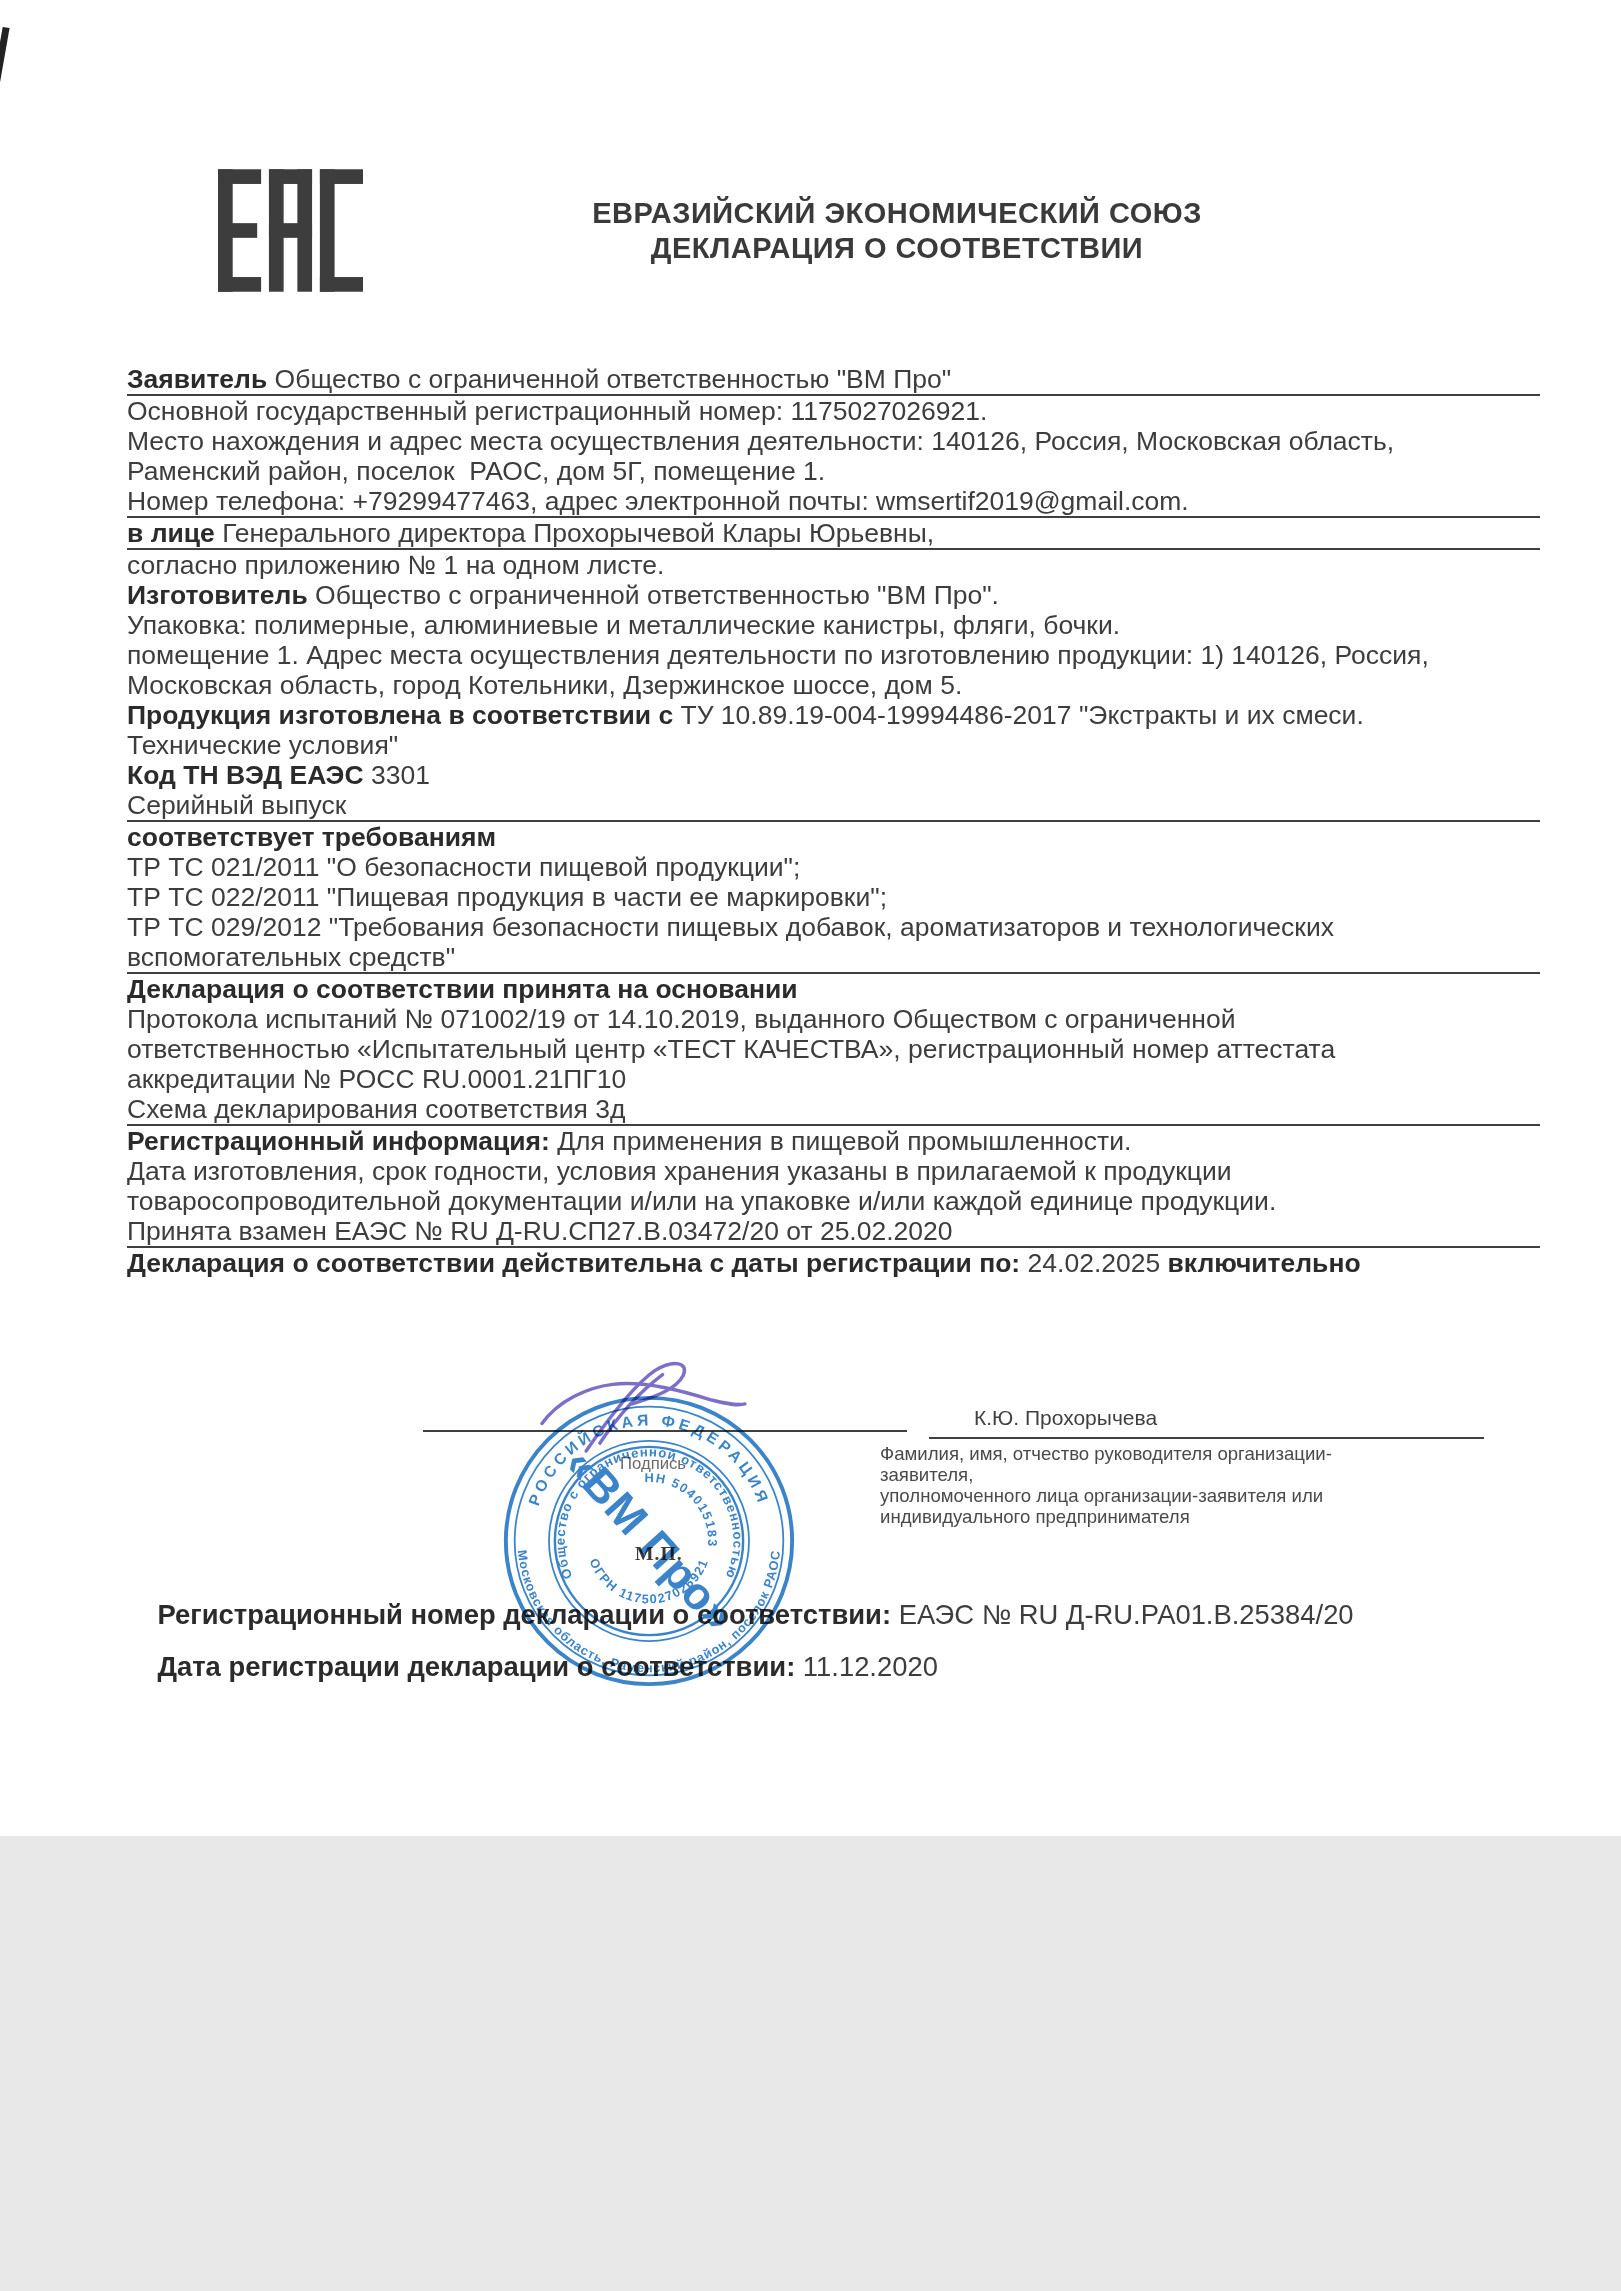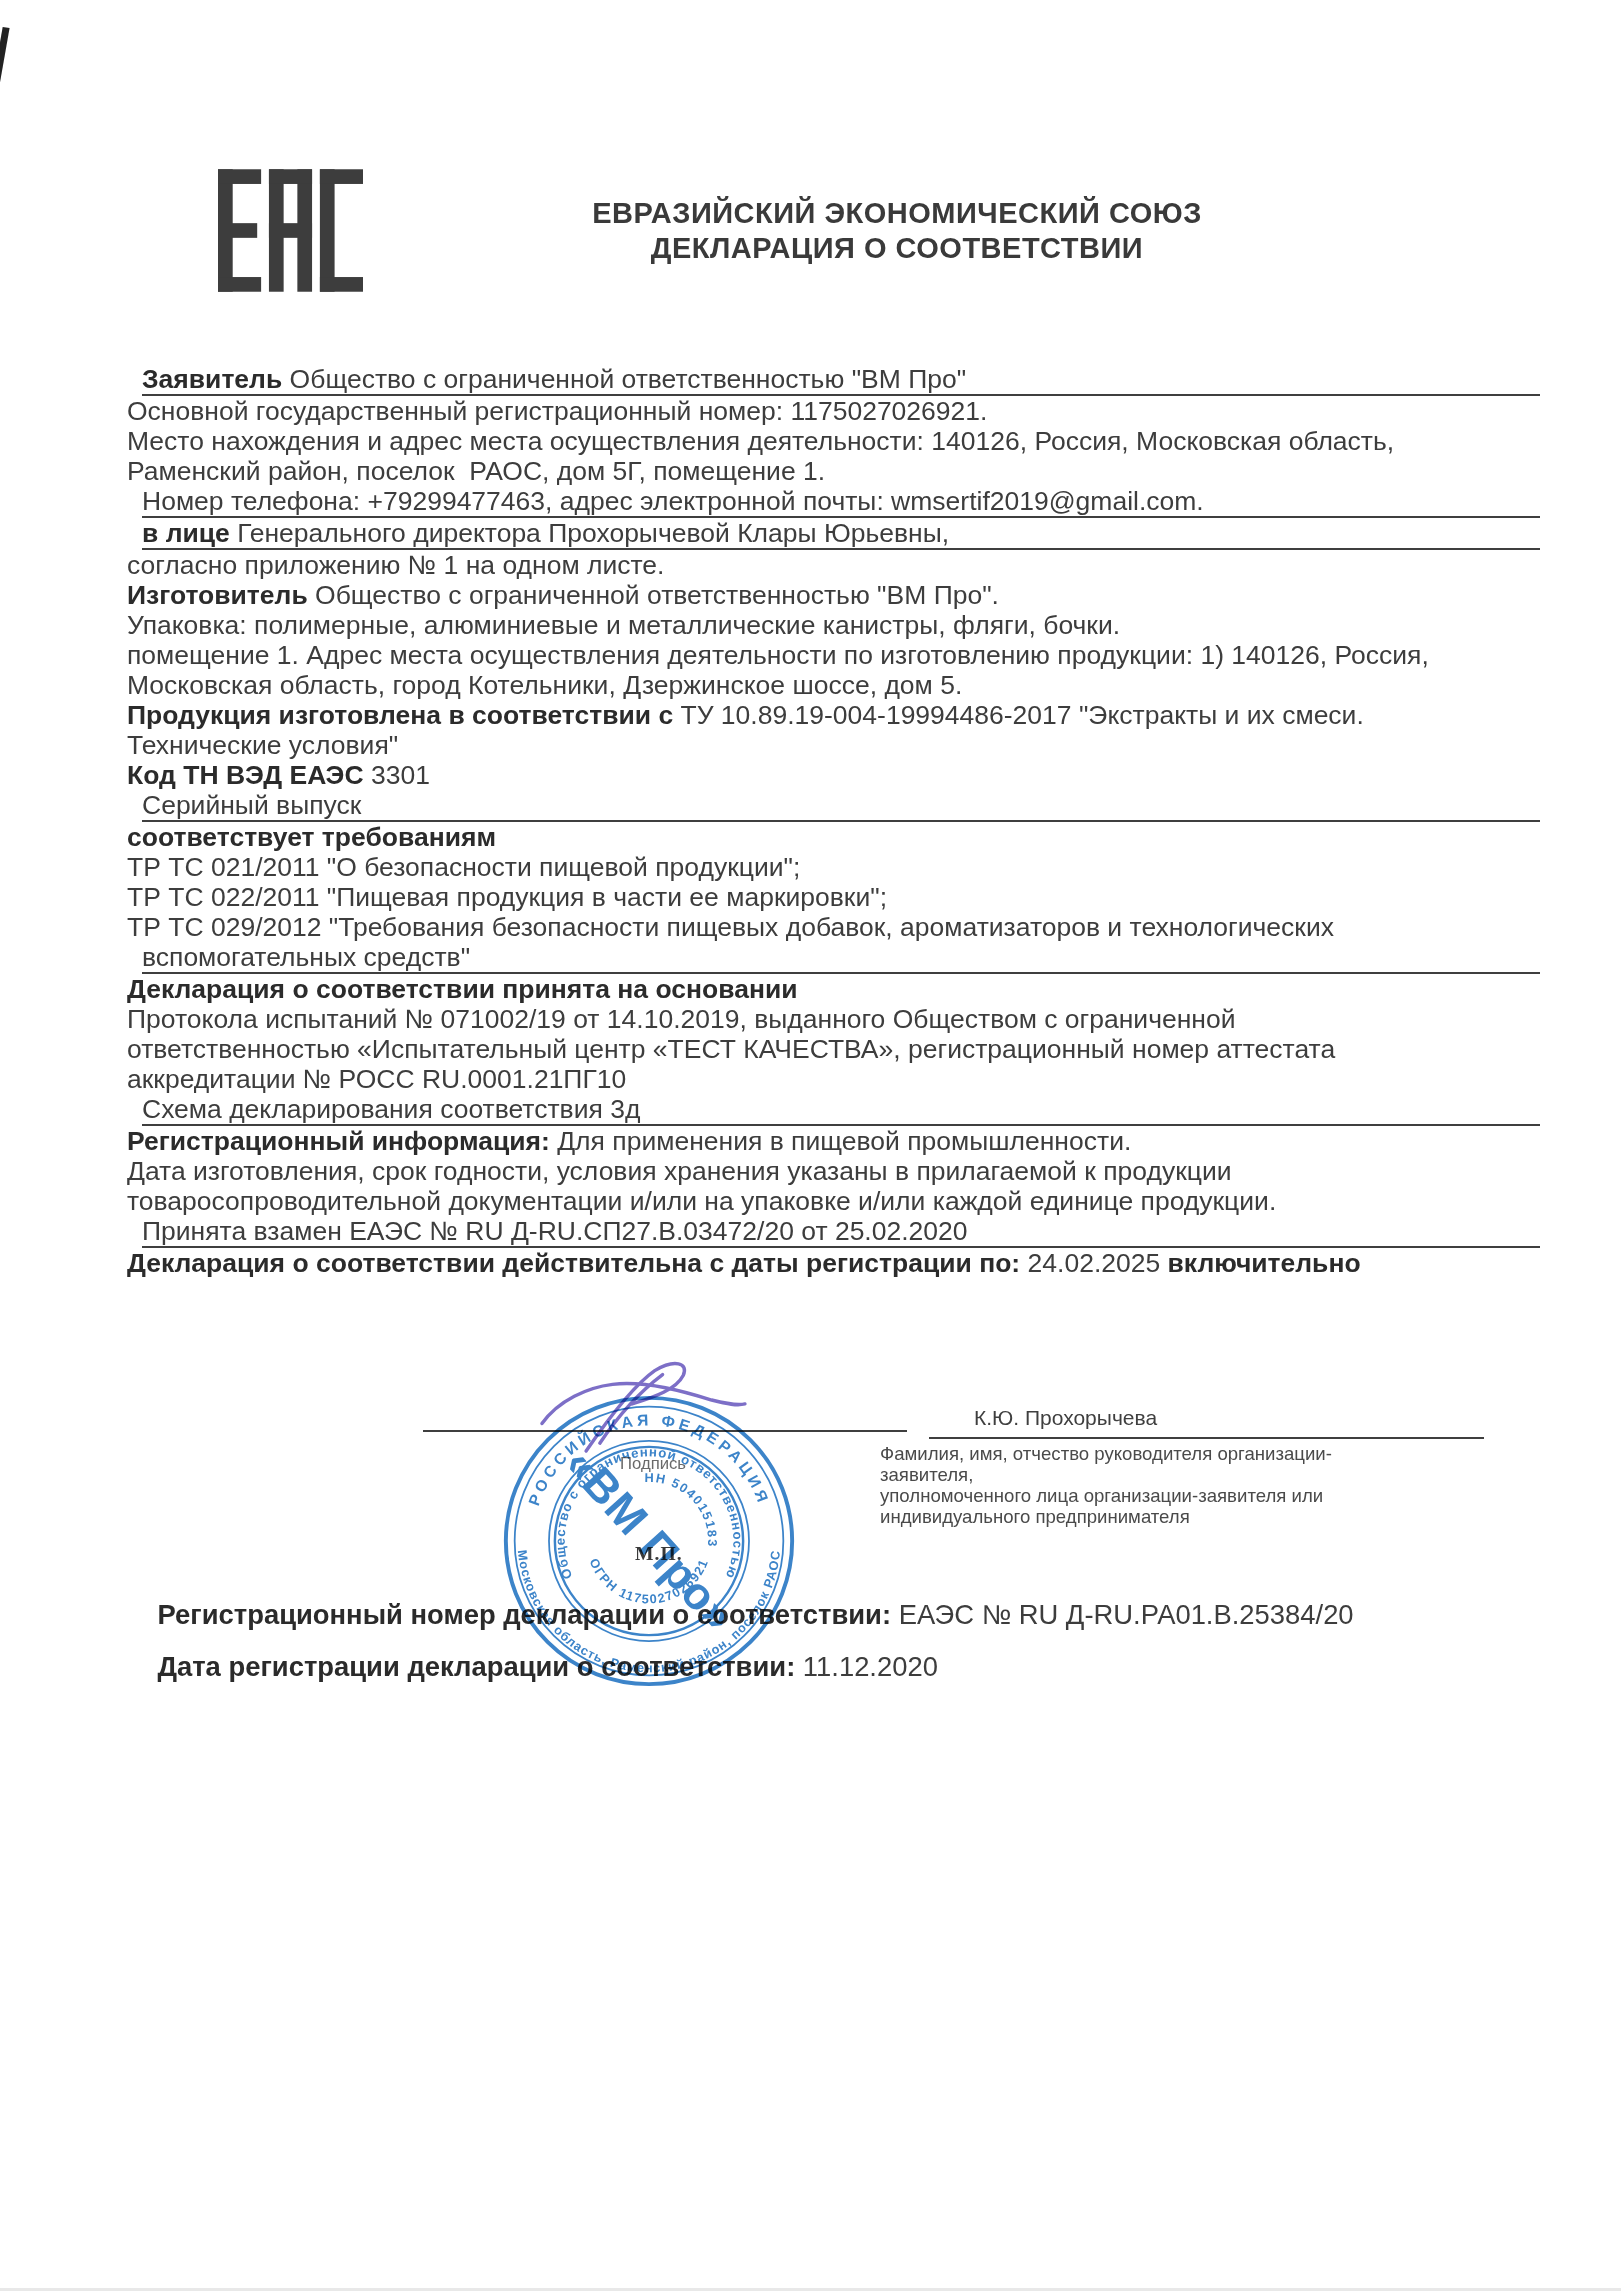--- a/index.html
+++ b/index.html
@@ -1,36 +1,36 @@
 <!DOCTYPE html>
 <html><head>
 <meta charset="utf-8">
 <style>
   html,body{margin:0;padding:0;background:#e8e8e8;}
   #page{
-    position:relative;width:1621px;height:2288px;background:#ffffff;
+    position:relative;width:1621px;height:1836px;background:#ffffff;
     font-family:"Liberation Sans", sans-serif;color:#3d3d3d;overflow:hidden;
     margin:0 auto;
   }
   
   #corner-artifact{position:absolute;left:-2.9px;top:27.4px;width:6.9px;height:65px;background:#222;transform:rotate(10deg);}
   
   #eac-logo{position:absolute;left:218px;top:169px;width:145px;height:123px;}
   
   #title{
     position:absolute;left:554px;top:196px;width:686px;text-align:center;
     font-weight:bold;font-size:29px;line-height:35px;color:#3a3a3a;letter-spacing:0.5px;
   }
   
   #doc-lines{
     position:absolute;left:127px;top:364px;width:1413px;
     font-size:26.5px;line-height:30px;color:#3d3d3d;
   }
   .dline{white-space:pre;height:30px;overflow:visible;}
-  .dline.u{border-bottom:2px solid #3f3f3f;margin-left:15px;}
+  .dline.u{border-bottom:2px solid #3f3f3f;}
   .bld{font-weight:bold;color:#2b2b2b;}
   
   #signature-line{position:absolute;left:423px;top:1430px;width:484px;height:2px;background:#3f3f3f;}
   #podpis-label{position:absolute;left:620px;top:1454px;font-size:16.7px;color:#6a6a6a;}
   #mp-label{position:absolute;left:635px;top:1496px;font-size:19.6px;font-family:"Liberation Serif",serif;font-weight:bold;color:#3a3a3a;letter-spacing:1px;margin-top:47px;}
   #head-name{position:absolute;left:974px;top:1406px;font-size:21px;color:#3f3f3f;}
   #name-underline{position:absolute;left:929px;top:1437px;width:555px;height:2px;background:#3f3f3f;}
   #name-note{position:absolute;left:880px;top:1443px;width:465px;text-align:left;font-size:18.6px;line-height:21px;color:#4a4a4a;}
   
   #stamp{position:absolute;left:498px;top:1390px;width:302px;height:302px;opacity:.92;mix-blend-mode:multiply;}

